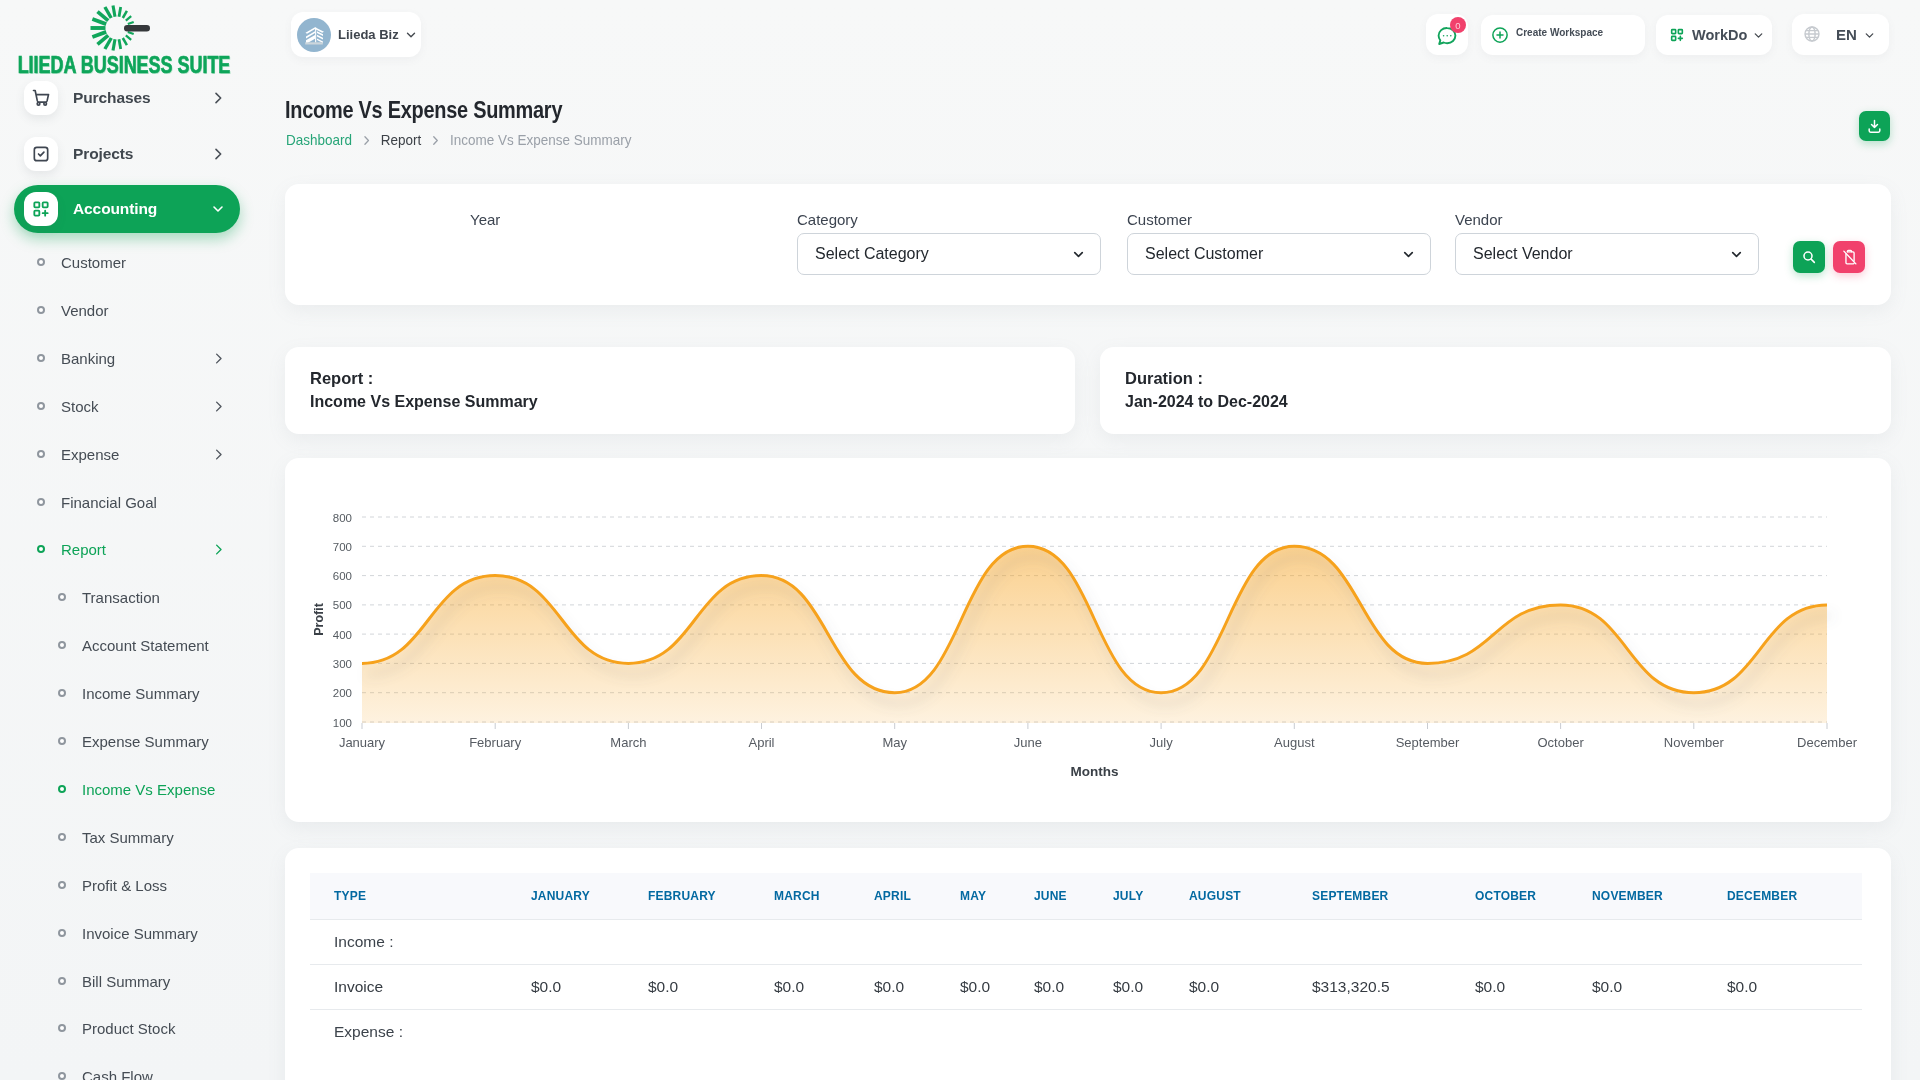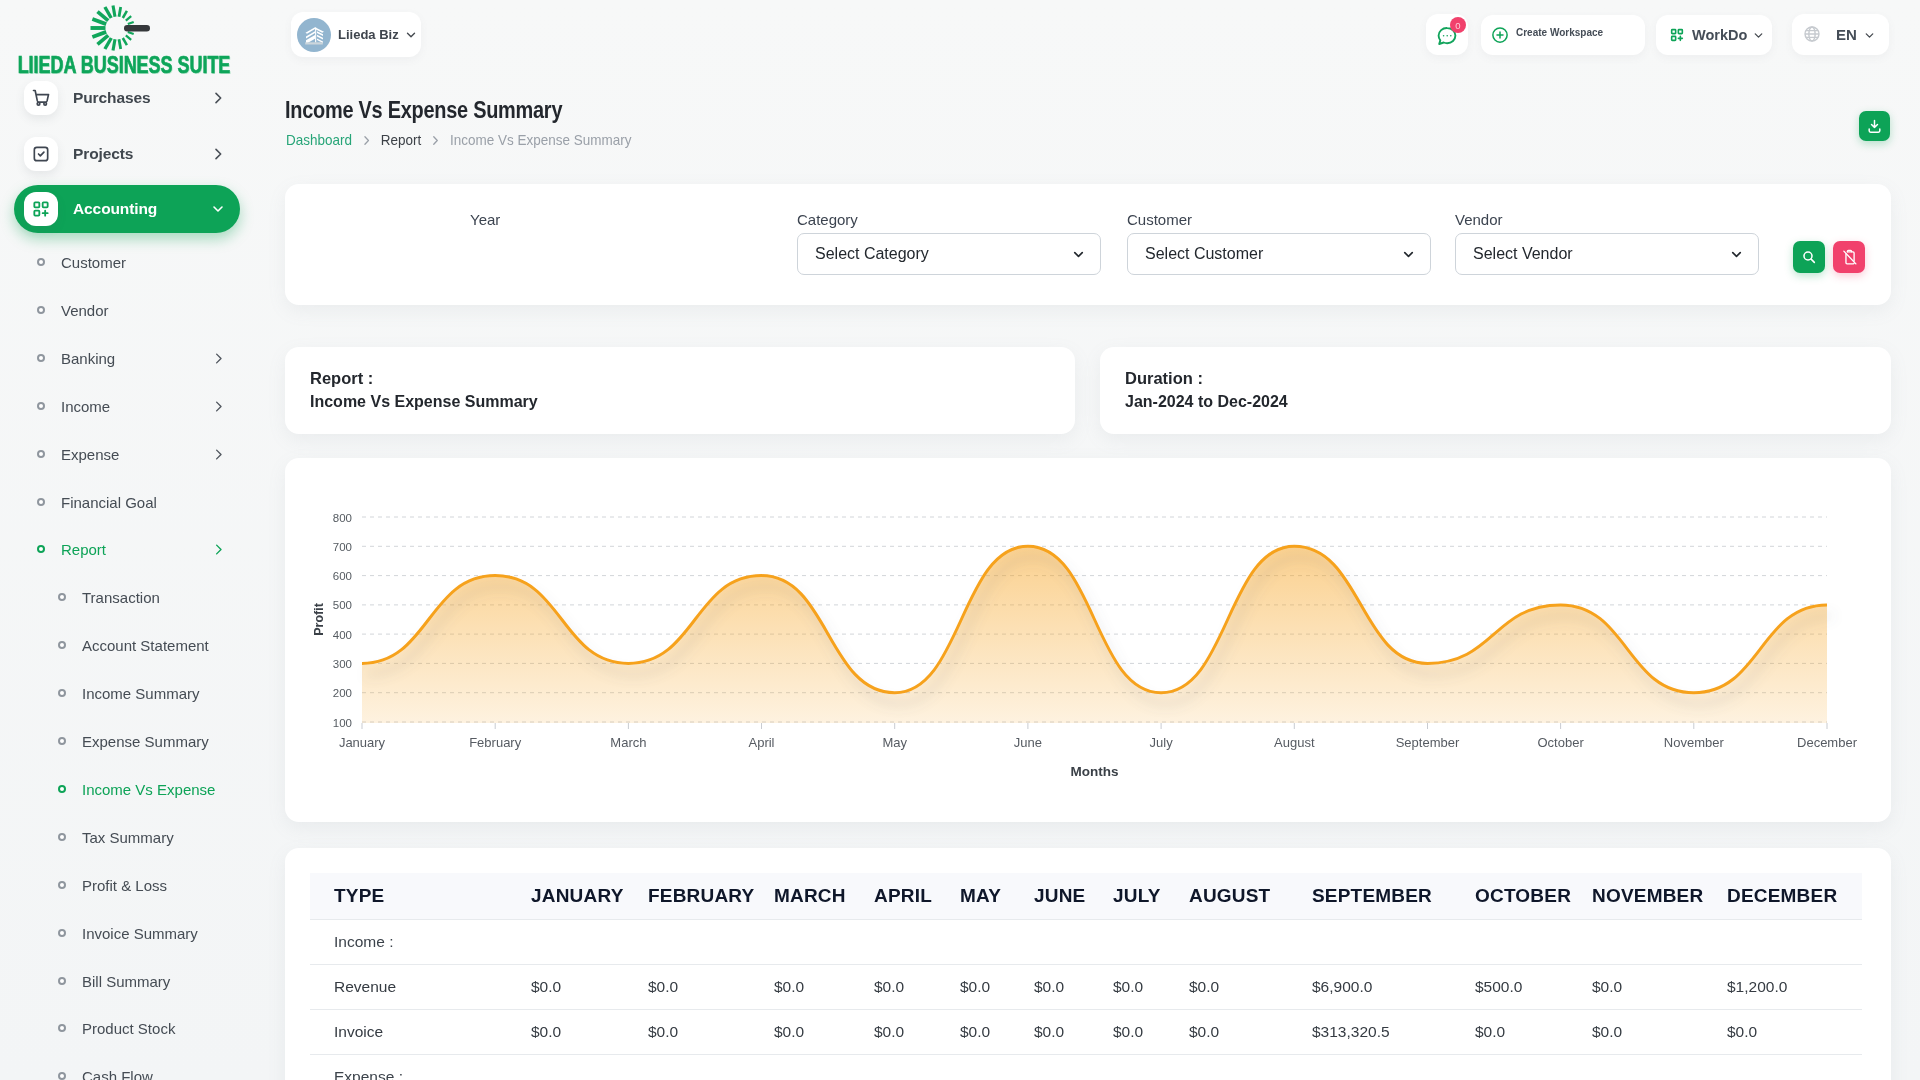--- a/index.html
+++ b/index.html
@@ -50,21 +50,21 @@
 .f-chev { position:absolute; right:14px; top:13px; }
 .sq-btn { position:absolute; top:57px; width:32px; height:32px; border-radius:7px; display:flex; align-items:center; justify-content:center; }
 .info1 { left:285px; top:347px; width:790px; height:87px; }
 .info2 { left:1100px; top:347px; width:791px; height:87px; }
 .info-t { position:absolute; left:25px; top:22px; font-size:16.5px; font-weight:700; color:#23272d; }
 .info-b { position:absolute; left:25px; top:46px; font-size:16px; font-weight:700; color:#23272d; }
 .chart-card { left:285px; top:458px; width:1606px; height:364px; }
 .table-card { left:285px; top:848px; width:1606px; height:330px; }
 
 table.rep { border-collapse:collapse; table-layout:fixed; width:1552px; margin:25px 0 0 25px; }
-table.rep th { background:#f8f9fc; font-size:19px; font-weight:700; color:#0f172a; text-align:left; padding:0 0 0 24px; height:46px; letter-spacing:0.2px; }
+table.rep th { background:#f8f9fc; font-size:12px; font-weight:700; color:#0369a1; text-align:left; padding:0 0 0 24px; height:46px; letter-spacing:0.2px; }
 table.rep td { font-size:15.5px; color:#353b42; text-align:left; padding:0 0 0 24px; height:45px; border-top:1px solid #e7eaed; }
 table.rep tr.sec td { color:#3c434b; }
 table.rep tr:first-child td { border-top:none; }
 </style>
 </head>
 <body>
 
 <div class="sidebar">
   <div class="logo-wrap">
     <svg class="logo-spin" width="110" height="58" viewBox="0 0 110 58">
@@ -152,21 +152,21 @@
       </div>
       <div class="sub-item" style="left:37px; top:346px;">
         <div class="sub-bullet"></div>
         <div class="sub-label">Banking</div>
         <svg style="position:absolute; left:174px" class="chev" width="15" height="15" viewBox="0 0 24 24" fill="none" stroke="#50565e" stroke-width="2.2" stroke-linecap="round" stroke-linejoin="round">
           <path d="M9 5l7 7-7 7"></path>
         </svg>
       </div>
       <div class="sub-item" style="left:37px; top:394px;">
         <div class="sub-bullet"></div>
-        <div class="sub-label">Income</div>
+        <div class="sub-label">Stock</div>
         <svg style="position:absolute; left:174px" class="chev" width="15" height="15" viewBox="0 0 24 24" fill="none" stroke="#50565e" stroke-width="2.2" stroke-linecap="round" stroke-linejoin="round">
           <path d="M9 5l7 7-7 7"></path>
         </svg>
       </div>
       <div class="sub-item" style="left:37px; top:442px;">
         <div class="sub-bullet"></div>
         <div class="sub-label">Expense</div>
         <svg style="position:absolute; left:174px" class="chev" width="15" height="15" viewBox="0 0 24 24" fill="none" stroke="#50565e" stroke-width="2.2" stroke-linecap="round" stroke-linejoin="round">
           <path d="M9 5l7 7-7 7"></path>
         </svg>
@@ -454,35 +454,20 @@
           <td></td>
           <td></td>
           <td></td>
           <td></td>
           <td></td>
           <td></td>
           <td></td>
           <td></td>
         </tr>
     <tr>
-          <td>Revenue</td>
-          <td>$0.0</td>
-          <td>$0.0</td>
-          <td>$0.0</td>
-          <td>$0.0</td>
-          <td>$0.0</td>
-          <td>$0.0</td>
-          <td>$0.0</td>
-          <td>$0.0</td>
-          <td>$6,900.0</td>
-          <td>$500.0</td>
-          <td>$0.0</td>
-          <td>$1,200.0</td>
-        </tr>
-    <tr>
           <td>Invoice</td>
           <td>$0.0</td>
           <td>$0.0</td>
           <td>$0.0</td>
           <td>$0.0</td>
           <td>$0.0</td>
           <td>$0.0</td>
           <td>$0.0</td>
           <td>$0.0</td>
           <td>$313,320.5</td>

